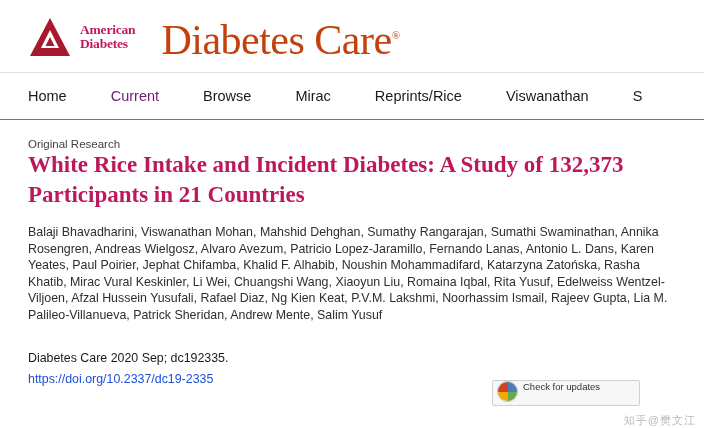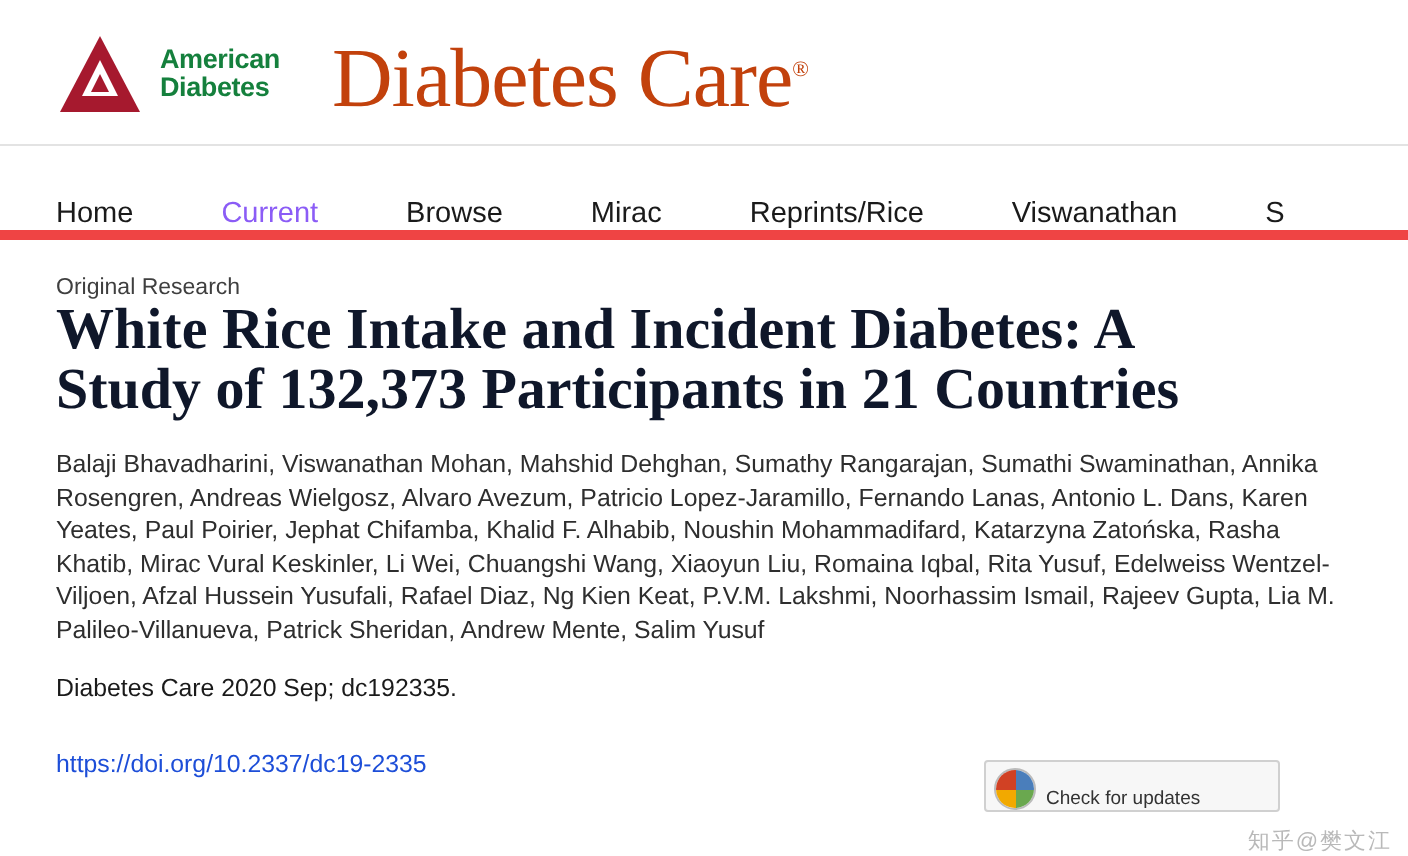--- a/index.html
+++ b/index.html
@@ -30,25 +30,25 @@
   }
   .ada-triangle {
     width: 44px;
     height: 44px;
     position: relative;
     margin-right: 8px;
     flex: 0 0 auto;
   }
   .ada-triangle svg { display: block; }
   .ada-words {
-    font-family: Liberation Sans, sans-serif;
+    font-family: Liberation Serif, serif;
     font-weight: bold;
     font-size: 13.5px;
     line-height: 14.5px;
-    color: #15803d;
+    color: #be185d;
     letter-spacing: -0.2px;
     white-space: nowrap;
   }
   .ada-words .reg {
     font-size: 8px;
     vertical-align: super;
     font-weight: normal;
   }
   .journal-title {
     font-family: "Liberation Serif", serif;
@@ -61,90 +61,90 @@
     text-align: right;
   }
   .journal-title .reg {
     font-size: 11px;
     vertical-align: super;
   }
 
   
   .nav-bar {
     border-top: 1px solid #e3e3e3;
-    border-bottom: 5px solid #ef4444;
+    border-bottom: 1px solid #ef4444;
     height: 48px;
     display: flex;
-    align-items: flex-end;
+    align-items: center;
     padding: 0 28px;
     box-sizing: border-box;
     overflow: hidden;
   }
   .nav-item {
     font-size: 14.5px;
     color: #1a1a1a;
     margin-right: 44px;
     white-space: nowrap;
     cursor: pointer;
     text-decoration: none;
   }
   .nav-item.active {
-    color: #8b5cf6;
+    color: #701a75;
   }
   .nav-item:last-child { margin-right: 0; }
 
   
   .article {
     padding: 18px 28px 0 28px;
   }
   .article-type {
     font-size: 11.5px;
     color: #3f3f3f;
   }
   .article-title {
     font-family: "Liberation Serif", serif;
-    font-size: 29px;
+    font-size: 23px;
     line-height: 30px;
-    color: #0f172a;
+    color: #be185d;
     font-weight: bold;
     margin: 0 0 14px 0;
     max-width: 610px;
   }
   .authors {
     font-size: 12.4px;
     line-height: 16.6px;
     color: #2e2e2e;
     max-width: 640px;
-    margin-bottom: 12px;
+    margin-bottom: 26px;
   }
   .citation {
     font-size: 12.4px;
     line-height: 16px;
     color: #1a1a1a;
-    margin-bottom: 21px;
+    margin-bottom: 3px;
   }
   .doi-link {
     font-size: 12.4px;
     line-height: 16px;
     color: #1d4ed8;
     text-decoration: none;
   }
 
   
   .crossmark {
     position: absolute;
     right: 64px;
     bottom: 22px;
     width: 148px;
     height: 26px;
     border: 1px solid #d0d0d0;
     background: #f7f7f7;
     border-radius: 2px;
     display: flex;
-    align-items: flex-end;
+    align-items: flex-start;
     padding-left: 4px;
     box-sizing: border-box;
   }
   .crossmark-mark {
     width: 19px;
     height: 19px;
     border-radius: 50%;
     background: #ffffff;
     border: 1px solid #bbbbbb;
     position: relative;

